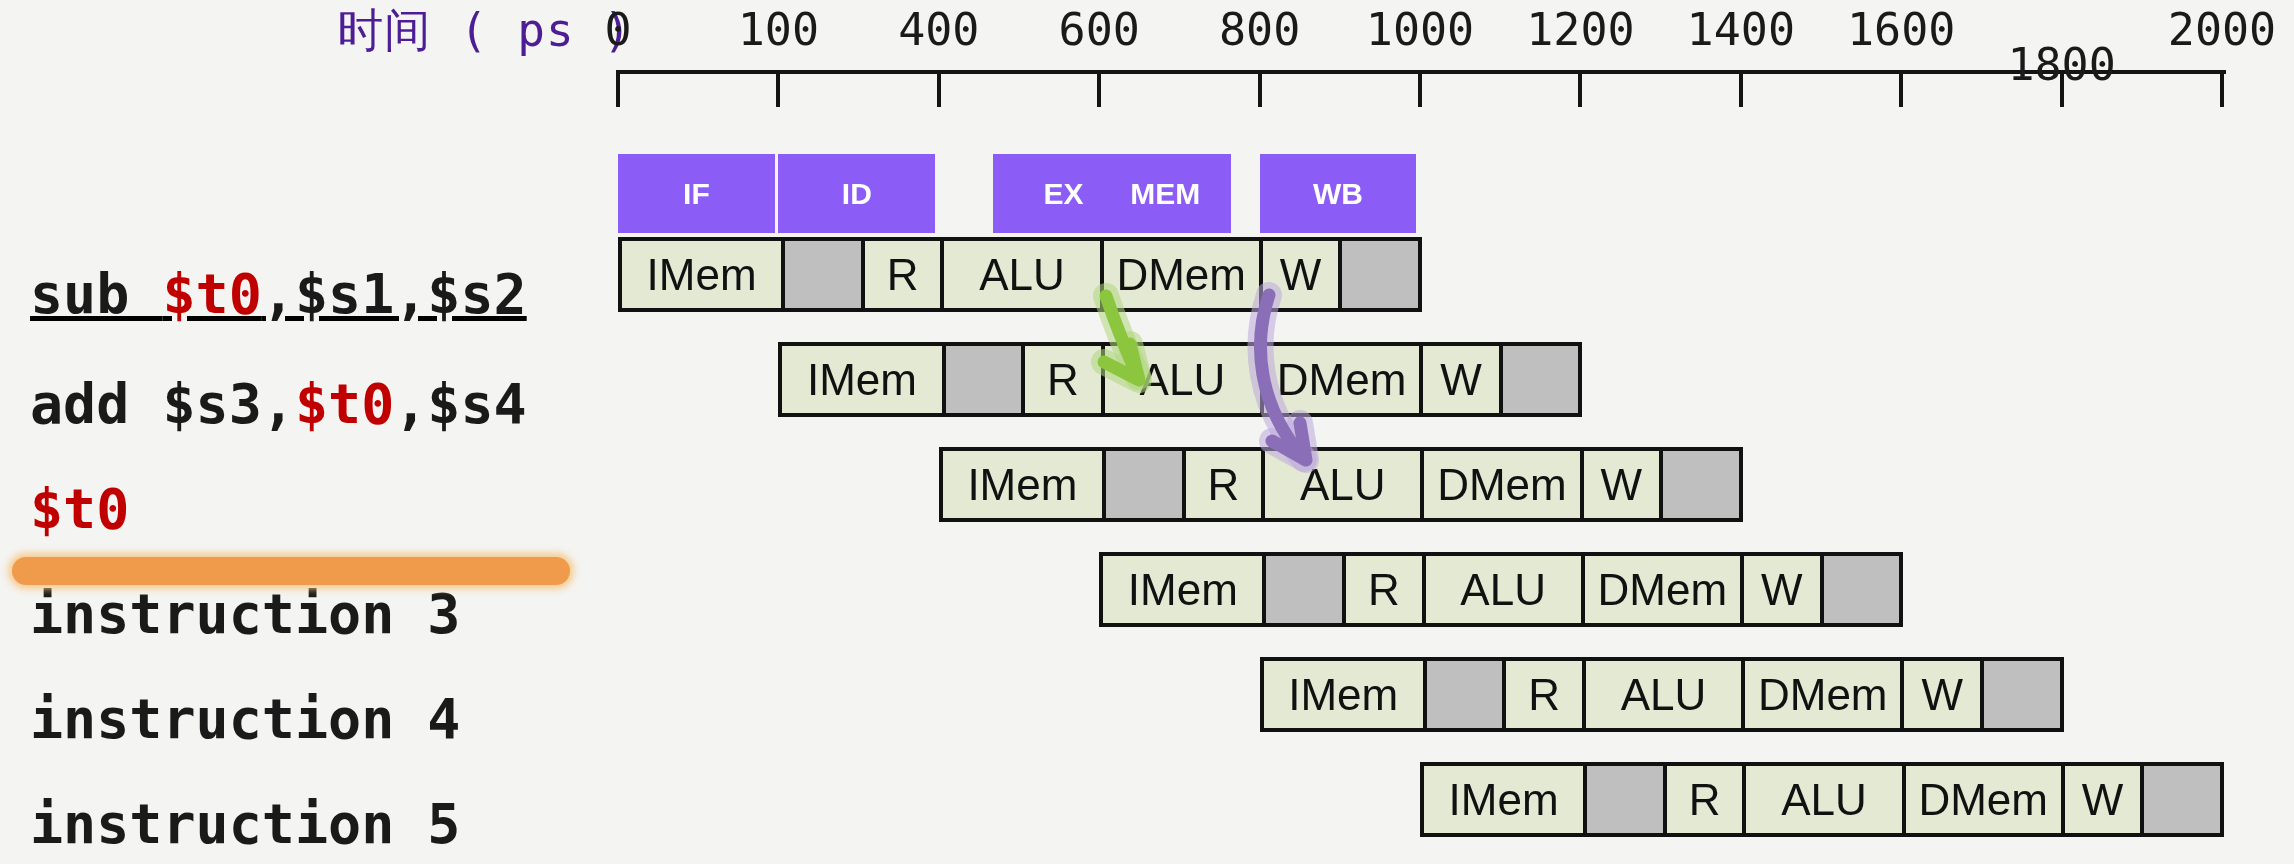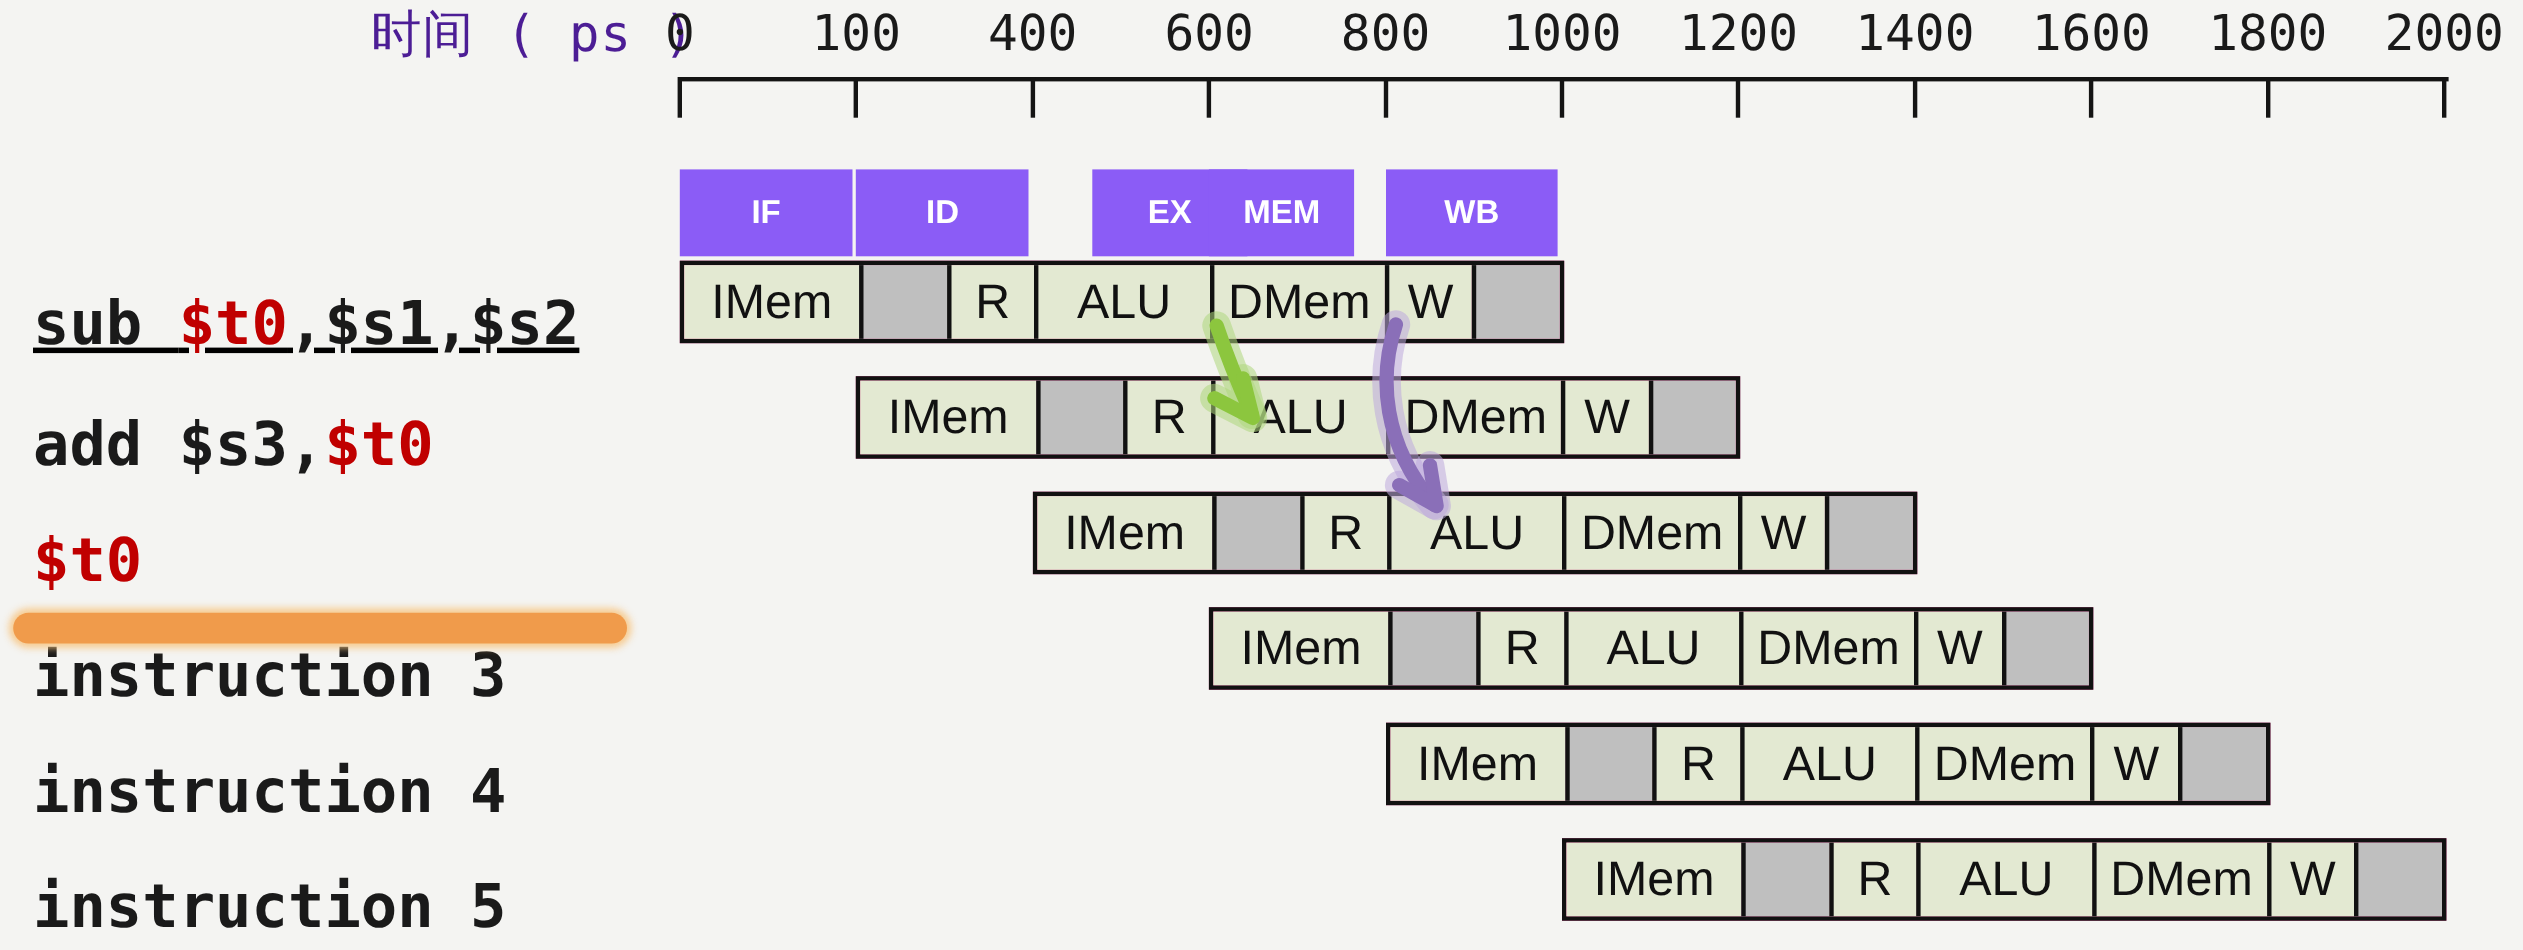--- a/index.html
+++ b/index.html
@@ -88,21 +88,21 @@
       <div class="axis-ticklabel" style="left: 1129.6px;">800</div>
       <div class="axis-tick" style="left: 1418px; top: 70px; height: 37px;"></div>
       <div class="axis-ticklabel" style="left: 1290px;">1000</div>
       <div class="axis-tick" style="left: 1578.4px; top: 70px; height: 37px;"></div>
       <div class="axis-ticklabel" style="left: 1450.4px;">1200</div>
       <div class="axis-tick" style="left: 1738.8px; top: 70px; height: 37px;"></div>
       <div class="axis-ticklabel" style="left: 1610.8px;">1400</div>
       <div class="axis-tick" style="left: 1899.2px; top: 70px; height: 37px;"></div>
       <div class="axis-ticklabel" style="left: 1771.2px;">1600</div>
       <div class="axis-tick" style="left: 2059.6px; top: 70px; height: 37px;"></div>
-      <div class="axis-ticklabel" style="left: 1931.6px;">1800</div>
+      <div class="axis-ticklabel" style="left: 1931.6px; margin-top: 35px;">1800</div>
       <div class="axis-tick" style="left: 2220px; top: 70px; height: 37px;"></div>
       <div class="axis-ticklabel" style="left: 2092px;">2000</div>
     </div>
 
   <div id="header-layer">
       <div class="hdr-cell" style="left: 618px; top: 154px; width: 156.9px;">IF</div>
       <div class="hdr-cell" style="left: 778.4px; top: 154px; width: 156.9px;">ID</div>
       <div class="hdr-cell" style="left: 993px; top: 154px; width: 141px;">EX</div>
       <div class="hdr-cell" style="left: 1099.2px; top: 154px; width: 132px;">MEM</div>
       <div class="hdr-cell" style="left: 1259.6px; top: 154px; width: 156.9px;">WB</div>
@@ -220,21 +220,21 @@
         </div>
         <div class="pcell fill-green" style="width: 10%;">
           <span>W</span>
         </div>
         <div class="pcell fill-gray" style="width: 10%;"></div>
       </div>
     </div>
 
   <div id="labels-layer">
       <div class="instr" style="top: 250px; text-decoration: underline;"><span style="color: rgb(26, 26, 26);">sub </span><span style="color: rgb(192, 0, 0);">$t0</span><span style="color: rgb(26, 26, 26);">,$s1,$s2</span></div>
-      <div class="instr" style="top: 360px;"><span style="color: rgb(26, 26, 26);">add $s3,</span><span style="color: rgb(192, 0, 0);">$t0</span></div>
+      <div class="instr" style="top: 360px;"><span style="color: rgb(26, 26, 26);">add $s3,</span><span style="color: rgb(192, 0, 0);">$t0</span><span style="color: rgb(26, 26, 26);">,$s4</span></div>
       <div class="instr" style="top: 465px;"><span style="color: rgb(192, 0, 0);">$t0</span></div>
       <div class="instr" style="top: 570px;"><span style="color: rgb(26, 26, 26);">instruction 3</span></div>
       <div class="instr" style="top: 675px;"><span style="color: rgb(26, 26, 26);">instruction 4</span></div>
       <div class="instr" style="top: 780px;"><span style="color: rgb(26, 26, 26);">instruction 5</span></div>
     </div>
 
   <div class="hl-bar" id="hl-bar" style="background: rgb(240, 155, 75);"></div>
 
   <svg class="arrows" width="2294" height="864" viewBox="0 0 2294 864">
 

